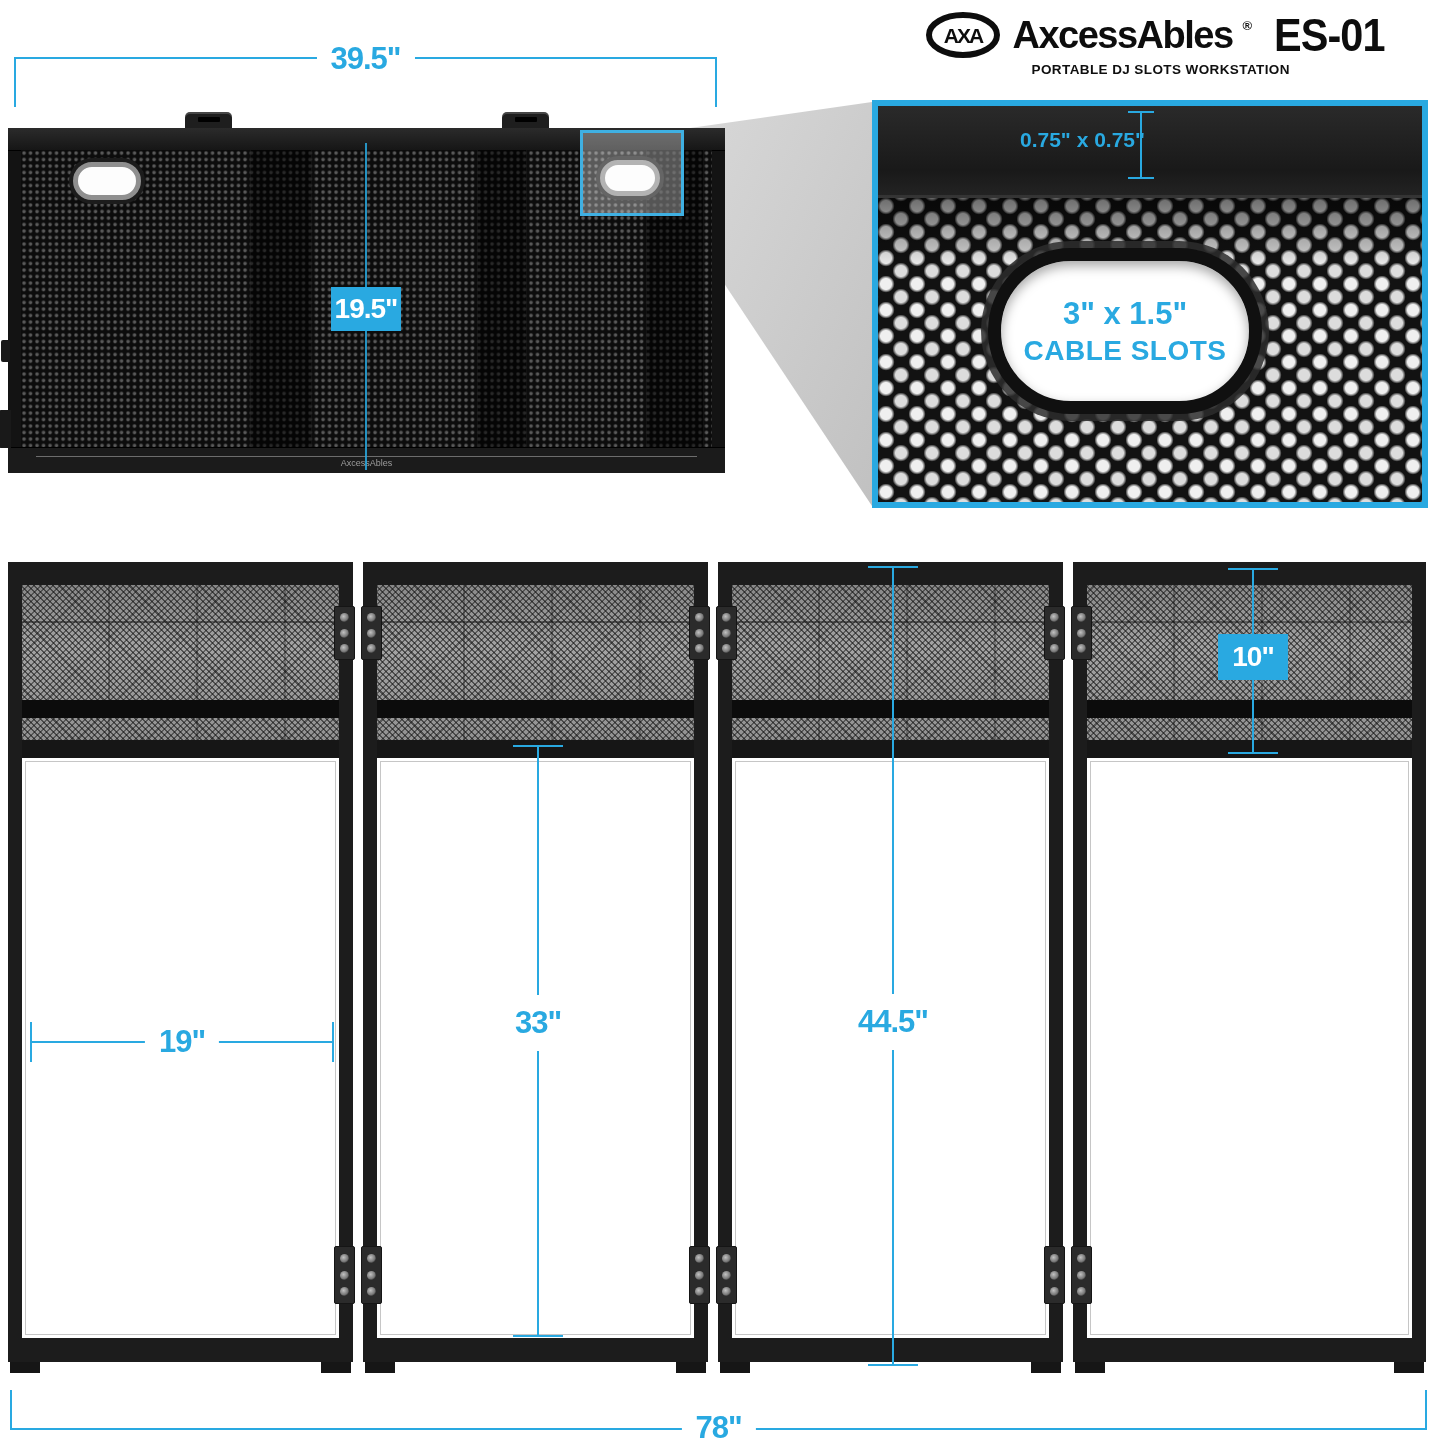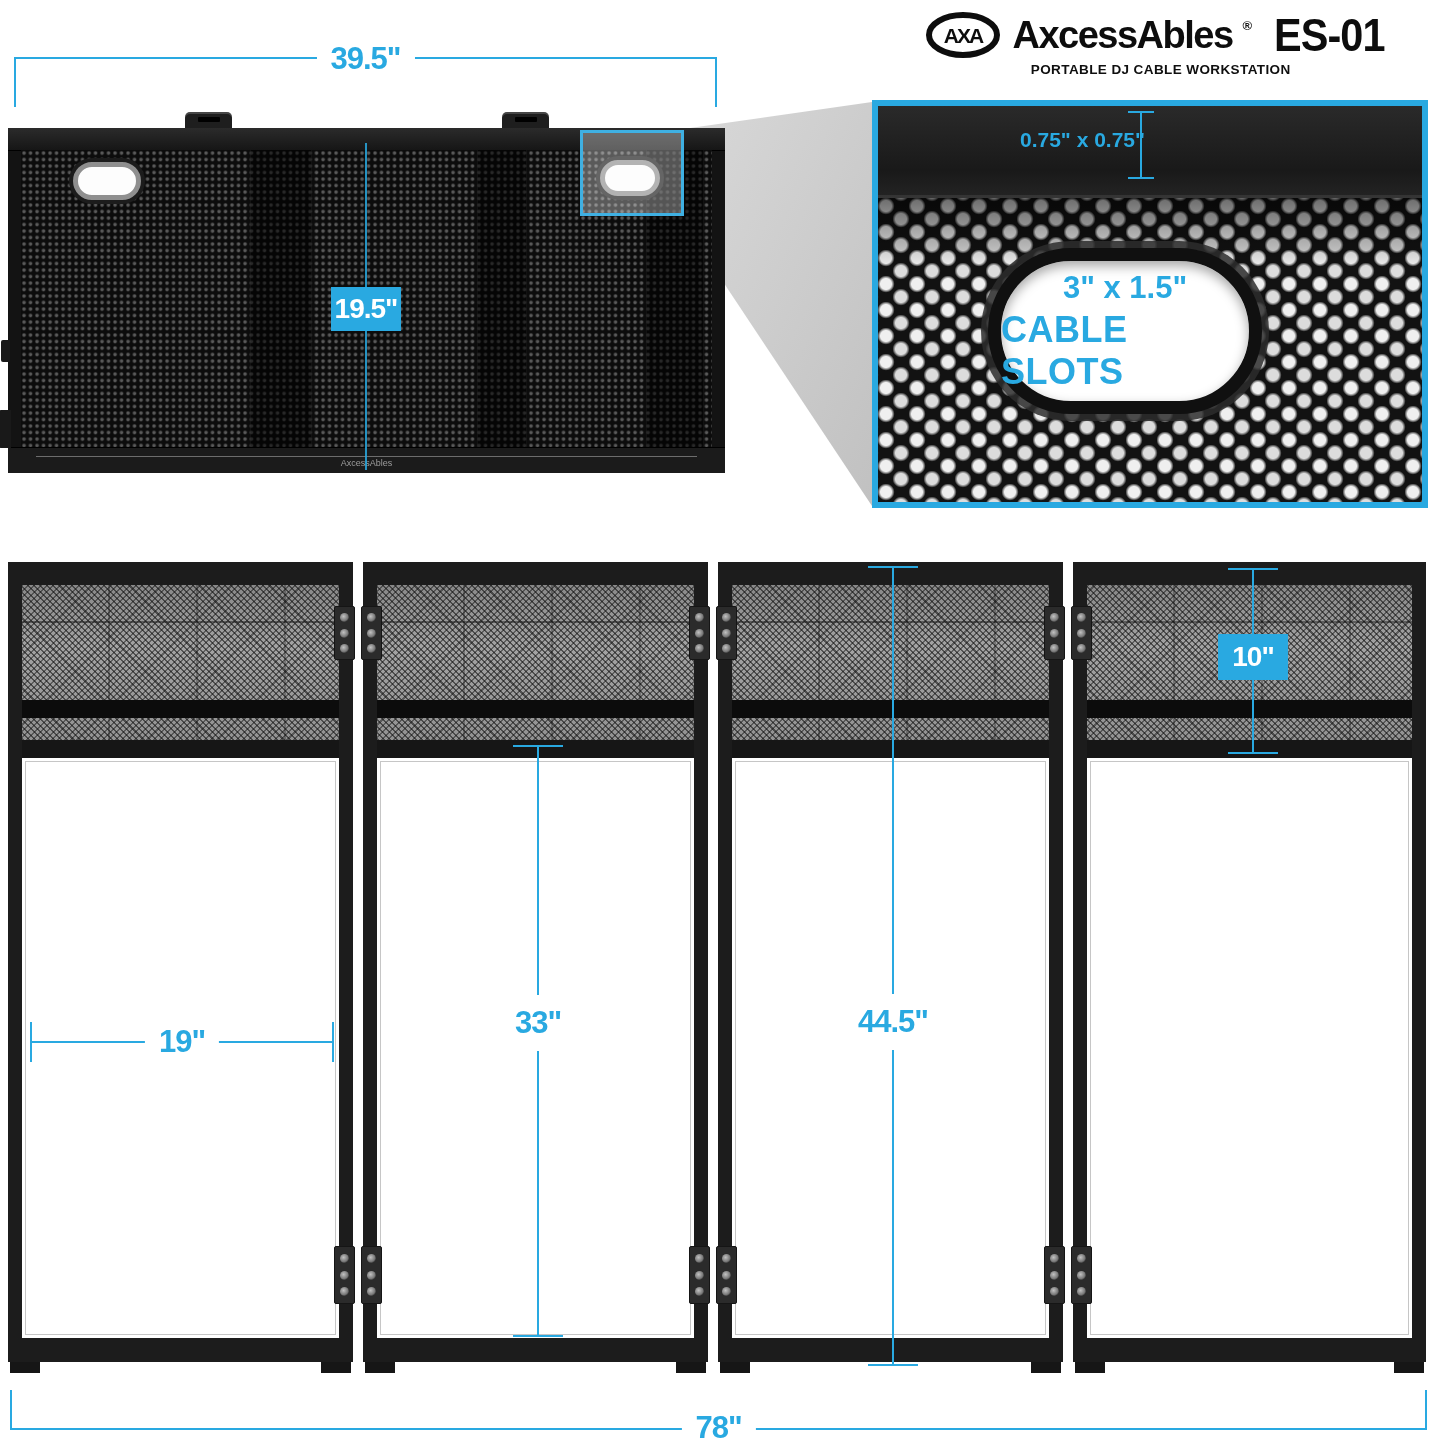--- a/index.html
+++ b/index.html
@@ -81,21 +81,21 @@
           radial-gradient(circle at 8px 8px, #dcdcdc 5.5px, #808080 7px, transparent 8.6px);
         background-size:31px 26px, 31px 26px;
         background-position:0 0, 15px 13px;}
   .inset-shade{position:absolute; left:0; top:92px; right:0; height:70px;
         background:linear-gradient(rgba(0,0,0,.55), rgba(0,0,0,0)); }
   .slot{position:absolute; left:110px; top:142px; width:274px; height:166px;
         background:#fff; border:13px solid #101010; border-radius:88px; box-sizing:border-box;
         box-shadow:0 0 0 7px rgba(45,45,45,.85), inset 0 5px 12px rgba(0,0,0,.35);
         display:flex; flex-direction:column; align-items:center; justify-content:center; gap:3px; z-index:2;}
   .slot-size{font-size:31px; font-weight:bold; letter-spacing:0px; color:var(--blue);}
-  .slot-label{font-size:36px; font-weight:bold; letter-spacing:.5px; color:var(--blue);}
+  .slot-label{font-size:28px; font-weight:bold; letter-spacing:.5px; color:var(--blue);}
   .hole-dim-text{position:absolute; left:142px; top:22px; font-size:21px; font-weight:bold;
         letter-spacing:0; color:var(--blue); z-index:2;}
   .hole-dim-line{position:absolute; left:250px; top:5px; width:26px; height:64px; z-index:2;
         border-top:2px solid var(--blue); border-bottom:2px solid var(--blue);
         background:linear-gradient(var(--blue),var(--blue)) center/2px 100% no-repeat;}
 
   
   .panel{position:absolute; top:562px; height:800px; box-sizing:border-box;
         border:14px solid #1c1c1c; border-top-width:23px; border-bottom-width:24px;
         background:#fff; z-index:2;}
@@ -136,21 +136,21 @@
   <div class="header">
     <div class="brand-row">
       <svg class="logo-oval" width="78" height="48" viewBox="0 0 78 48">
         <ellipse cx="39" cy="24" rx="34" ry="20" fill="none" stroke="#0d0d0d" stroke-width="6"></ellipse>
         <text x="39" y="32" text-anchor="middle" font-size="21" font-weight="bold" font-family="Liberation Sans, sans-serif" letter-spacing="-2" fill="#0d0d0d">AXA</text>
       </svg>
       <span class="brand-name">AxcessAbles</span>
       <span class="brand-reg">®</span>
       <span class="brand-model">ES-01</span>
     </div>
-    <div class="tagline">PORTABLE DJ CABLE WORKSTATION</div>
+    <div class="tagline">PORTABLE DJ SLOTS WORKSTATION</div>
   </div>
 
   <div class="bracket-dim down" style="left:14px; top:57px; width:699px; height:48px;">
     <span class="lbl din">39.5"</span>
   </div>
 
   <div class="folded">
     <div class="latch" style="left:177px;">
         <div class="slot-n"></div>
       </div>

